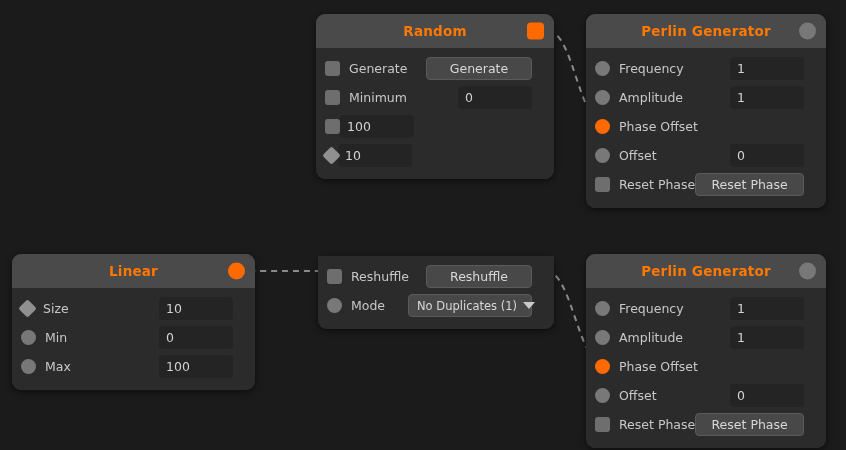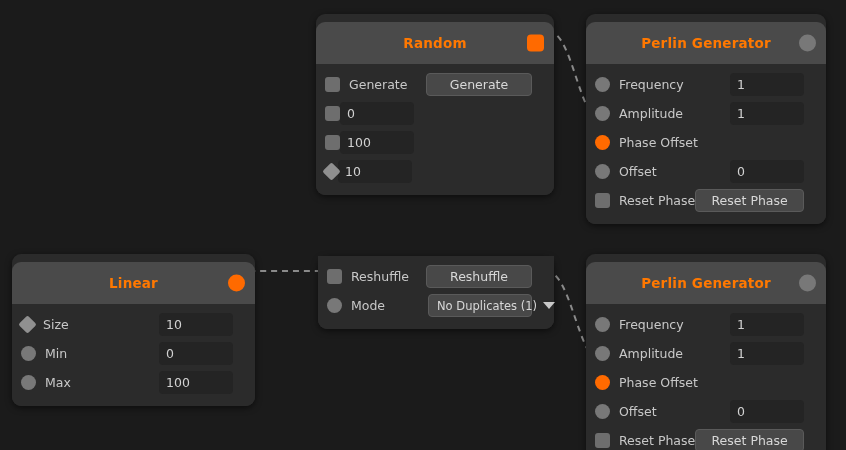--- a/index.html
+++ b/index.html
@@ -17,24 +17,24 @@
   .node{
     position:absolute;
     border-radius:9px;
     background:#2b2b2b;
     box-shadow:0 2px 6px rgba(0,0,0,.55);
     z-index:2;
     overflow:visible;
   }
   .node-header{
     position:relative;
-    height:42px;
+    height:34px;
     background:#4a4a4a;
     border-radius:9px 9px 0 0;
-    display:flex;align-items:center;justify-content:center;margin-top:8px;
+    display:flex;align-items:center;justify-content:center;
   }
   .node-title{
     color:#ff7800;
     font-size:13.5px;
     font-weight:bold;
     letter-spacing:.2px;
     white-space:nowrap;
   }
   .node-body{
     background:#2b2b2b;
@@ -126,20 +126,21 @@
         <span class="hport out square on"></span>
       </div>
       <div class="node-body">
         <div class="row">
           <span class="port square"></span>
           <span class="row-label">Generate</span>
           <span class="btn" style="width: 106px;">Generate</span>
         </div>
         <div class="row">
           <span class="port square"></span>
+          <span class="row-label">Minimum</span>
           <span class="field" style="width: 74px;">0</span>
         </div>
         <div class="row">
           <span class="port square"></span>
           <span class="field" style="width: 74px;">100</span>
         </div>
         <div class="row">
           <span class="port diamond"></span>
           <span class="field" style="width: 74px;">10</span>
         </div>
@@ -203,21 +204,21 @@
     <div class="node" style="left: 318px; top: 256px; width: 236px;">
       <div class="node-body">
         <div class="row">
           <span class="port square"></span>
           <span class="row-label">Reshuffle</span>
           <span class="btn" style="width: 106px;">Reshuffle</span>
         </div>
         <div class="row">
           <span class="port circle"></span>
           <span class="row-label">Mode</span>
-          <span class="dropdown" style="width: 104px;">
+          <span class="dropdown" style="width: 124px;">
             <span class="dd-label">No Duplicates (1)</span>
             <span class="chev"></span>
           </span>
         </div>
       </div>
     </div>
     <div class="node" style="left: 586px; top: 254px; width: 240px;">
       <div class="node-header">
         <span class="node-title">Perlin Generator</span>
         <span class="hport out circle"></span>

